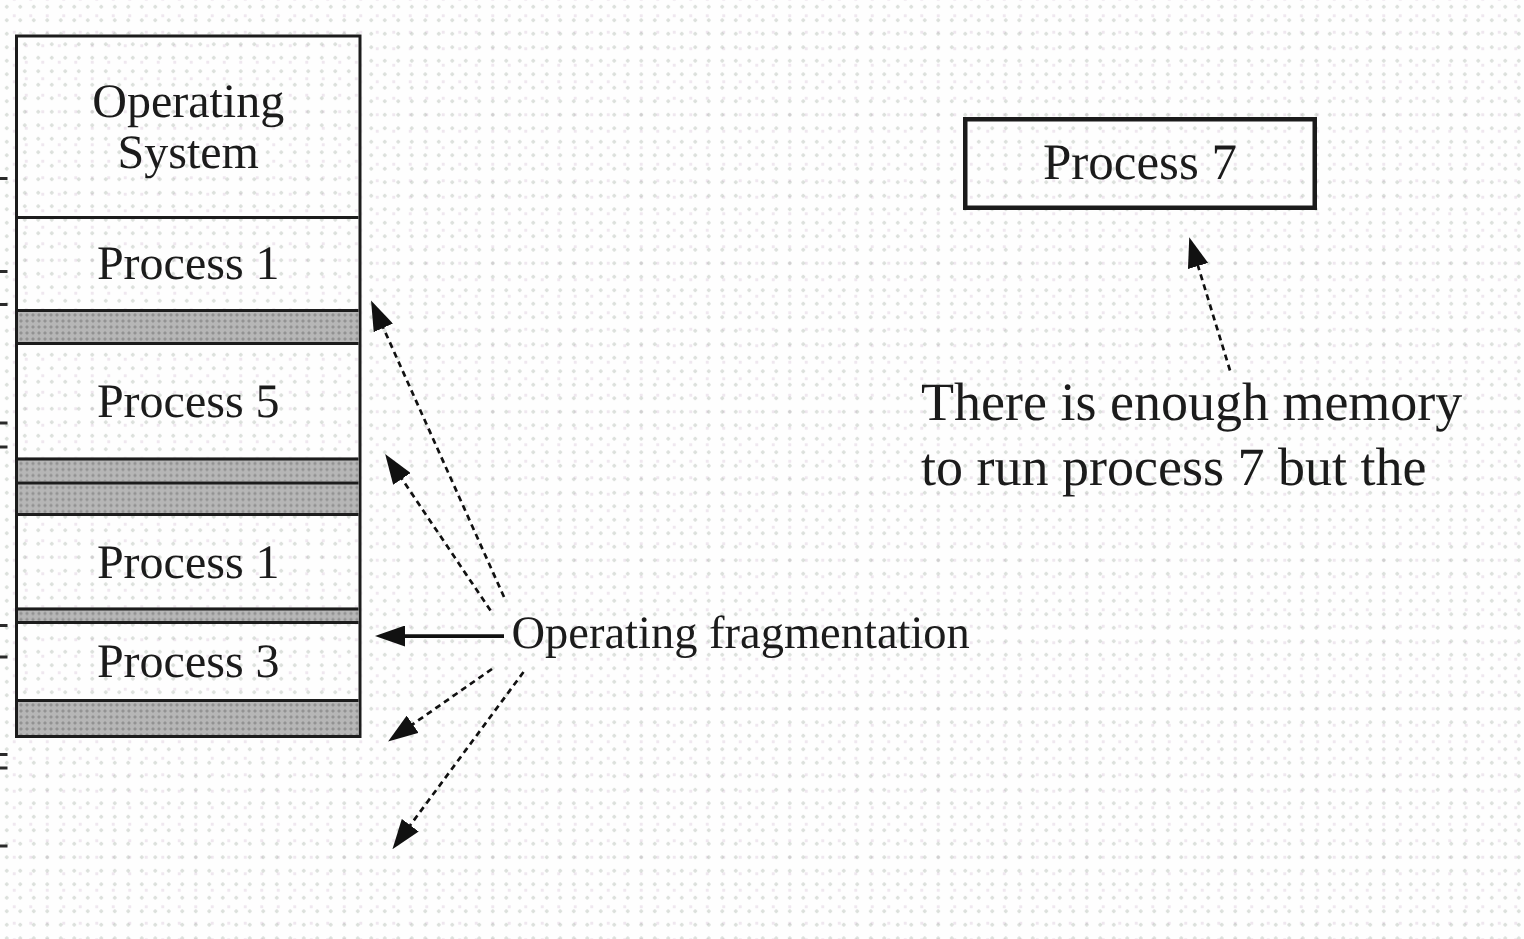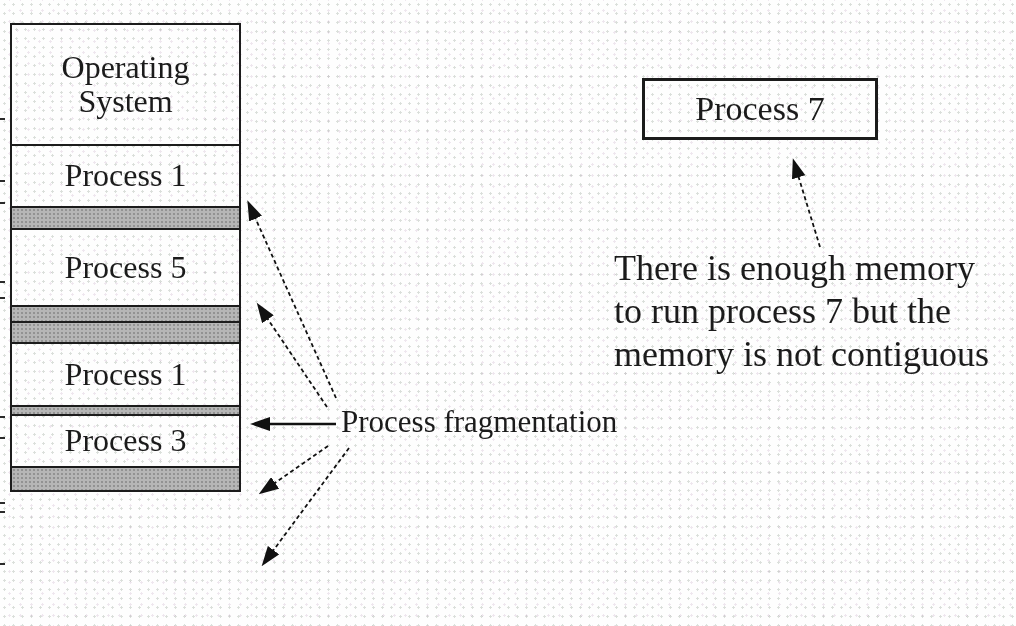--- a/index.html
+++ b/index.html
@@ -83,26 +83,25 @@
     <div class="seg" style="height:50px">
       <span class="lbl">Process 3</span>
     </div>
     <div class="seg free" style="height:22px"></div>
   </div>
 
   <div class="p7box">
     <span>Process 7</span>
   </div>
 
-  <div class="fraglabel">Process fragmentation</div>
+  <div class="fraglabel">Operating fragmentation</div>
 
   <div class="note">
     <div>There is enough memory</div>
     <div>to run process 7 but the</div>
-    <div>memory is not contiguous</div>
   </div>
 
   <svg class="overlay" viewBox="0 0 1016 626">
     <defs>
       <marker id="ah" markerUnits="userSpaceOnUse" markerWidth="20" markerHeight="14" refX="16" refY="7" orient="auto">
         <path d="M0,0 L20,7 L0,14 Z" fill="#111"></path>
       </marker>
     </defs>
     <g stroke="#2a2a2a" stroke-width="2">
       <line x1="0" y1="119" x2="5" y2="119"></line>

